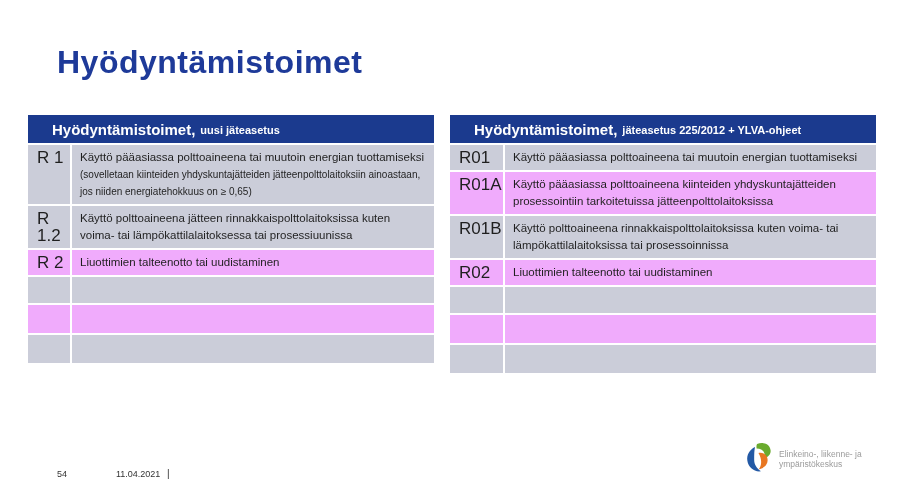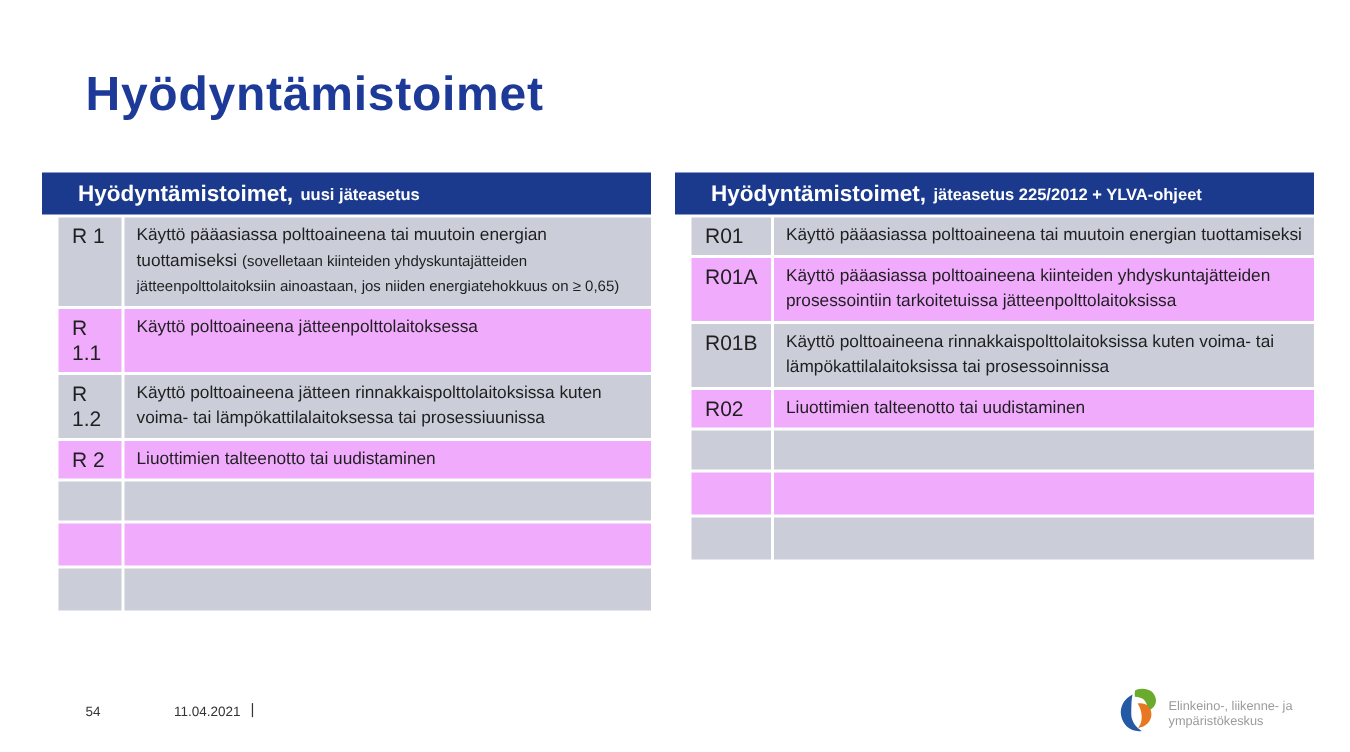--- a/index.html
+++ b/index.html
@@ -34,21 +34,21 @@
     white-space: nowrap;
   }
   .thead-main { font-weight: bold; font-size: 15px; }
   .thead-sub  { font-weight: bold; font-size: 11px; margin-left: 5px; padding-top: 2px; }
 
   .tr { display: flex; margin-top: 2px; }
   .td { box-sizing: border-box; color: #1f1f1f; }
   .td.code {
     flex: none;
     padding: 4px 2px 4px 9px;
-    font-size: 14px; line-height: 17px; margin-left: 11px;
+    font-size: 17px; line-height: 17px;
   }
   .reg-table.left  .td.code { width: 42px; }
   .reg-table.right .td.code { width: 53px; }
   .td.desc {
     flex: 1;
     margin-left: 2px;
     padding: 4px 8px;
     font-size: 11.5px; line-height: 17px;
   }
   .band-dark  .td { background: #cbcdd9; }
@@ -64,21 +64,21 @@
   .footer-date {
     position: absolute; left: 116px; top: 469px;
     font-size: 9px; color: #333333;
   }
   .footer-divider {
     position: absolute; left: 167px; top: 468px;
     font-size: 10px; color: #333333;
   }
 
   .logo {
-    position: absolute; left: 744px; top: 458px;
+    position: absolute; left: 744px; top: 442px;
     display: flex; align-items: center;
   }
   .logo-icon { width: 28px; height: 34px; flex: none; }
   .logo-text {
     margin-left: 7px;
     font-size: 8.5px; line-height: 10.5px;
     color: #9b9b9b;
   }
 </style>
 </head>
@@ -89,24 +89,20 @@
   <h1 class="slide-title">Hyödyntämistoimet</h1>
 
   <div class="reg-table left">
     <div class="thead">
       <span class="thead-main">Hyödyntämistoimet,</span>
       <span class="thead-sub">uusi jäteasetus</span>
     </div>
     <div class="tr band-dark">
       <div class="td code">R 1</div>
       <div class="td desc"><span>Käyttö pääasiassa polttoaineena tai muutoin energian tuottamiseksi</span> <span class="note">(sovelletaan kiinteiden yhdyskuntajätteiden jätteenpolttolaitoksiin ainoastaan, jos niiden energiatehokkuus on ≥ 0,65)</span></div>
-    </div>
-    <div class="tr band-light">
-      <div class="td code">R 1.1</div>
-      <div class="td desc">Käyttö polttoaineena jätteenpolttolaitoksessa</div>
     </div>
     <div class="tr band-dark">
       <div class="td code">R 1.2</div>
       <div class="td desc">Käyttö polttoaineena jätteen rinnakkaispolttolaitoksissa kuten voima- tai lämpökattilalaitoksessa tai prosessiuunissa</div>
     </div>
     <div class="tr band-light">
       <div class="td code">R 2</div>
       <div class="td desc">Liuottimien talteenotto tai uudistaminen</div>
     </div>
     <div class="tr band-dark empty-a">

